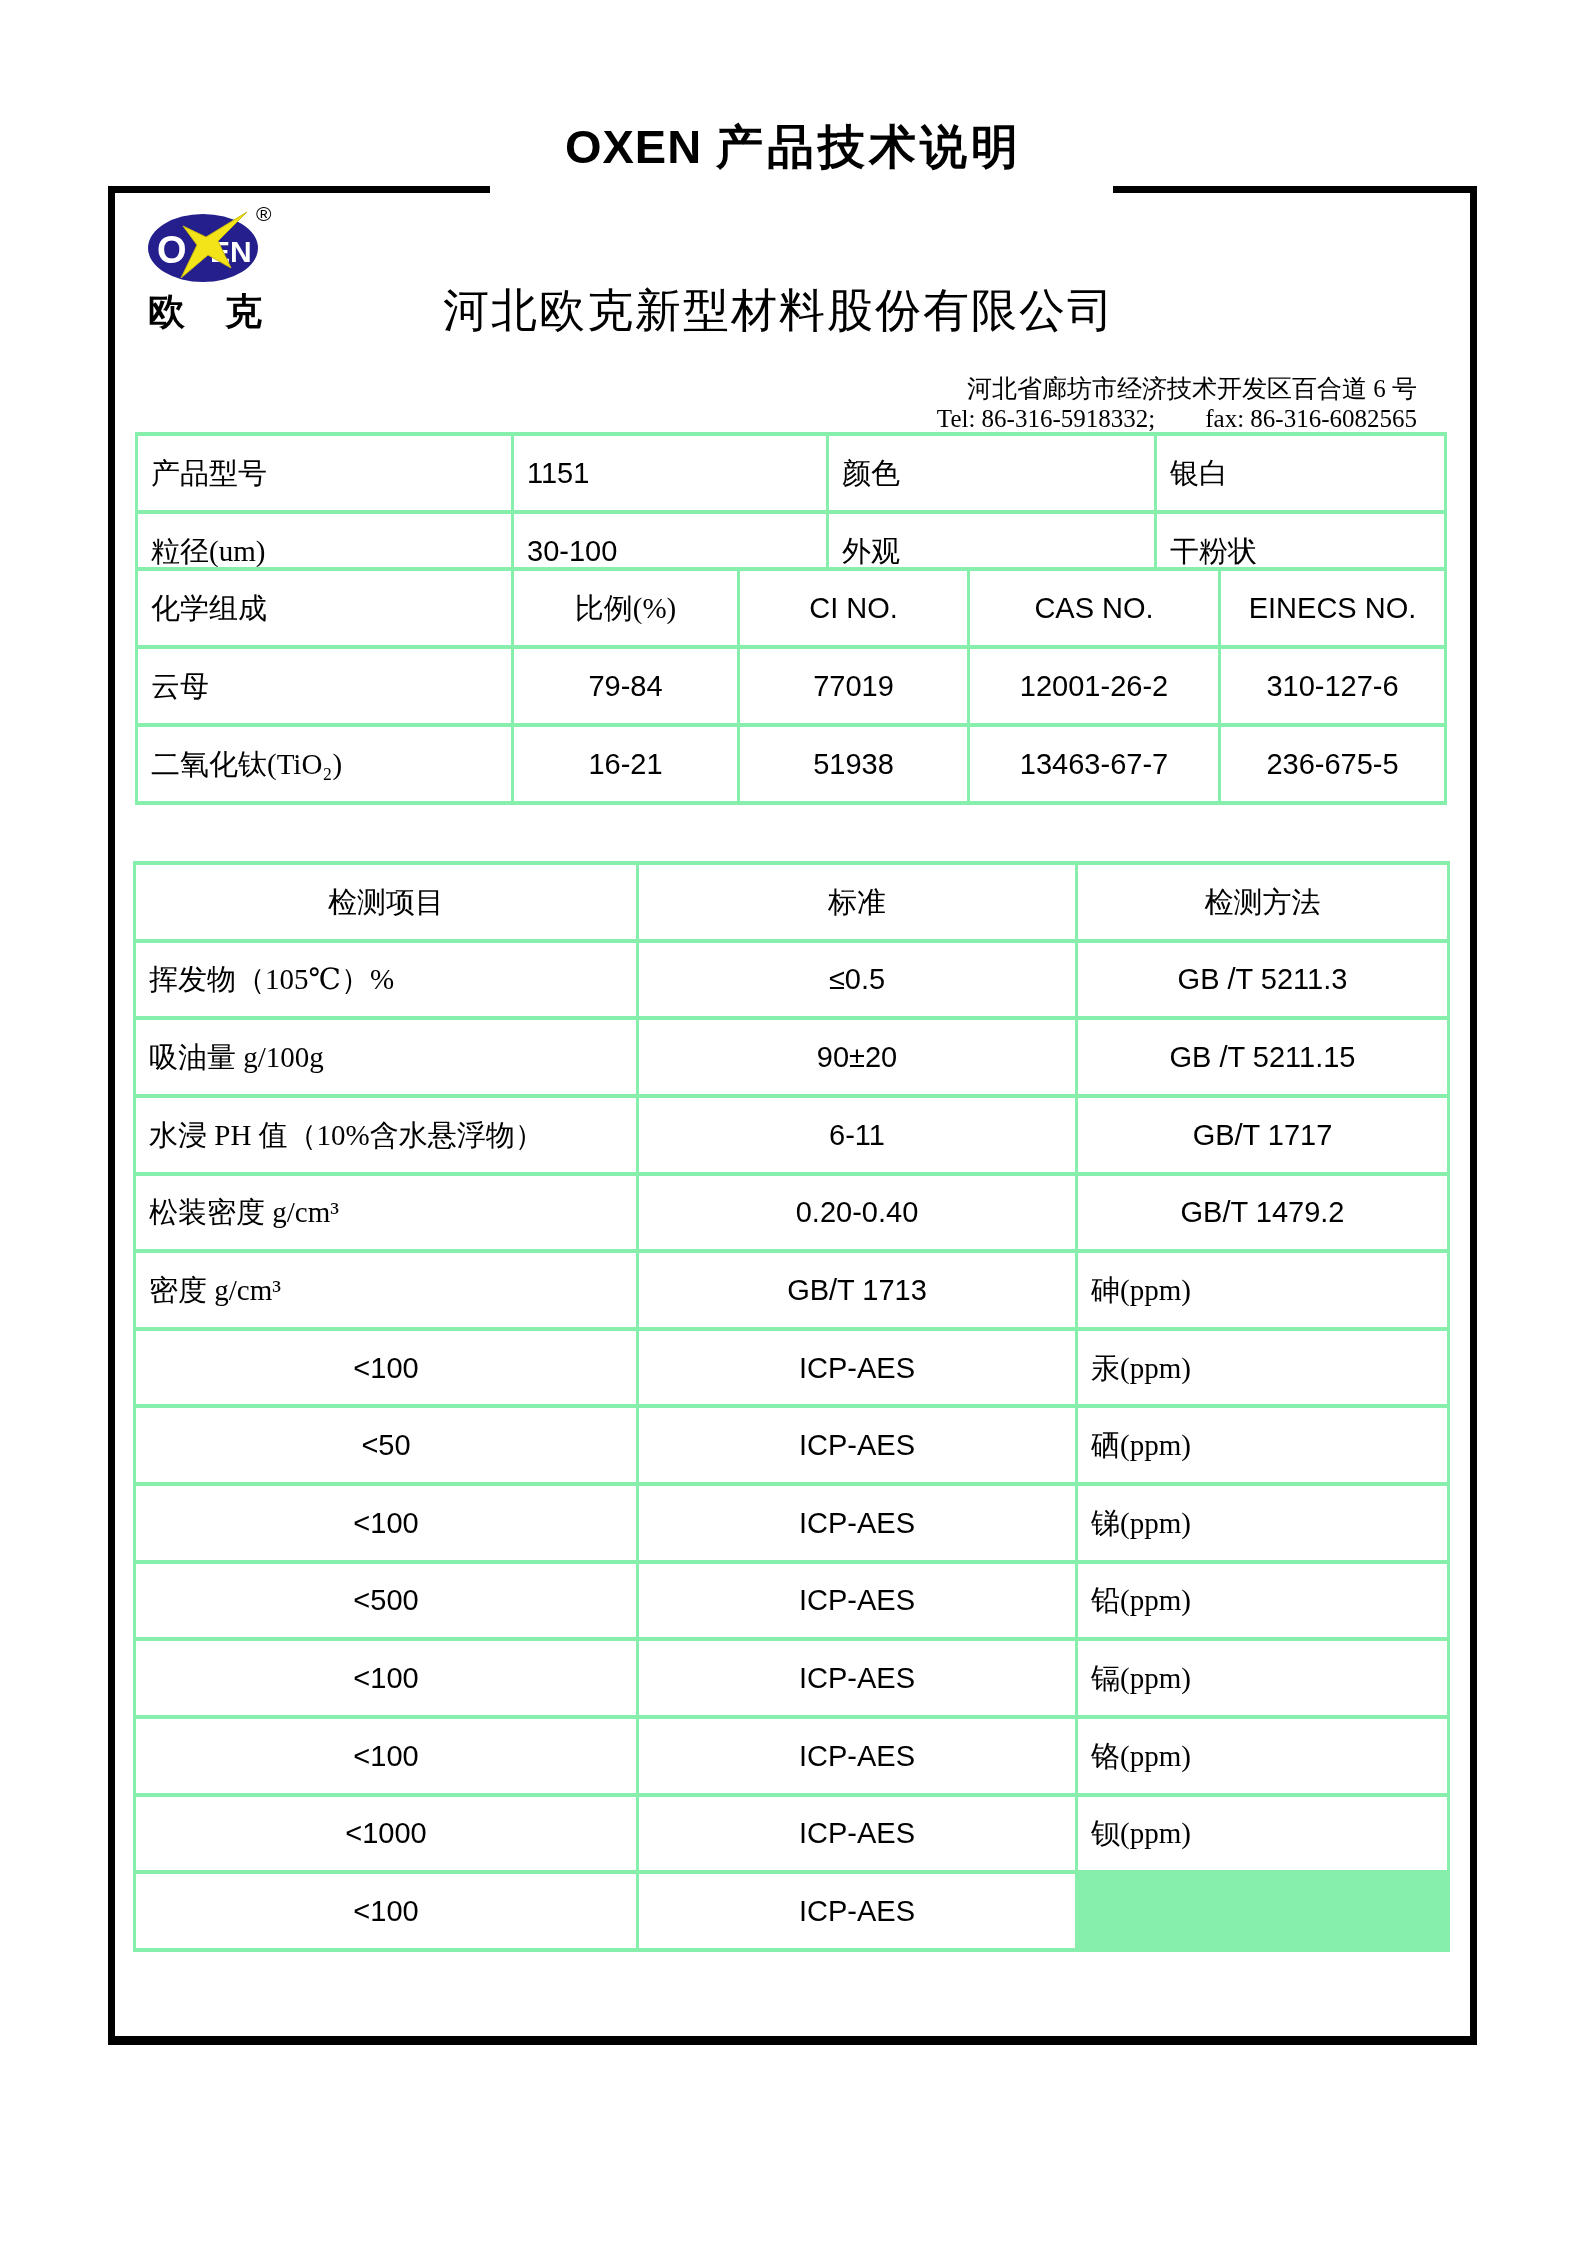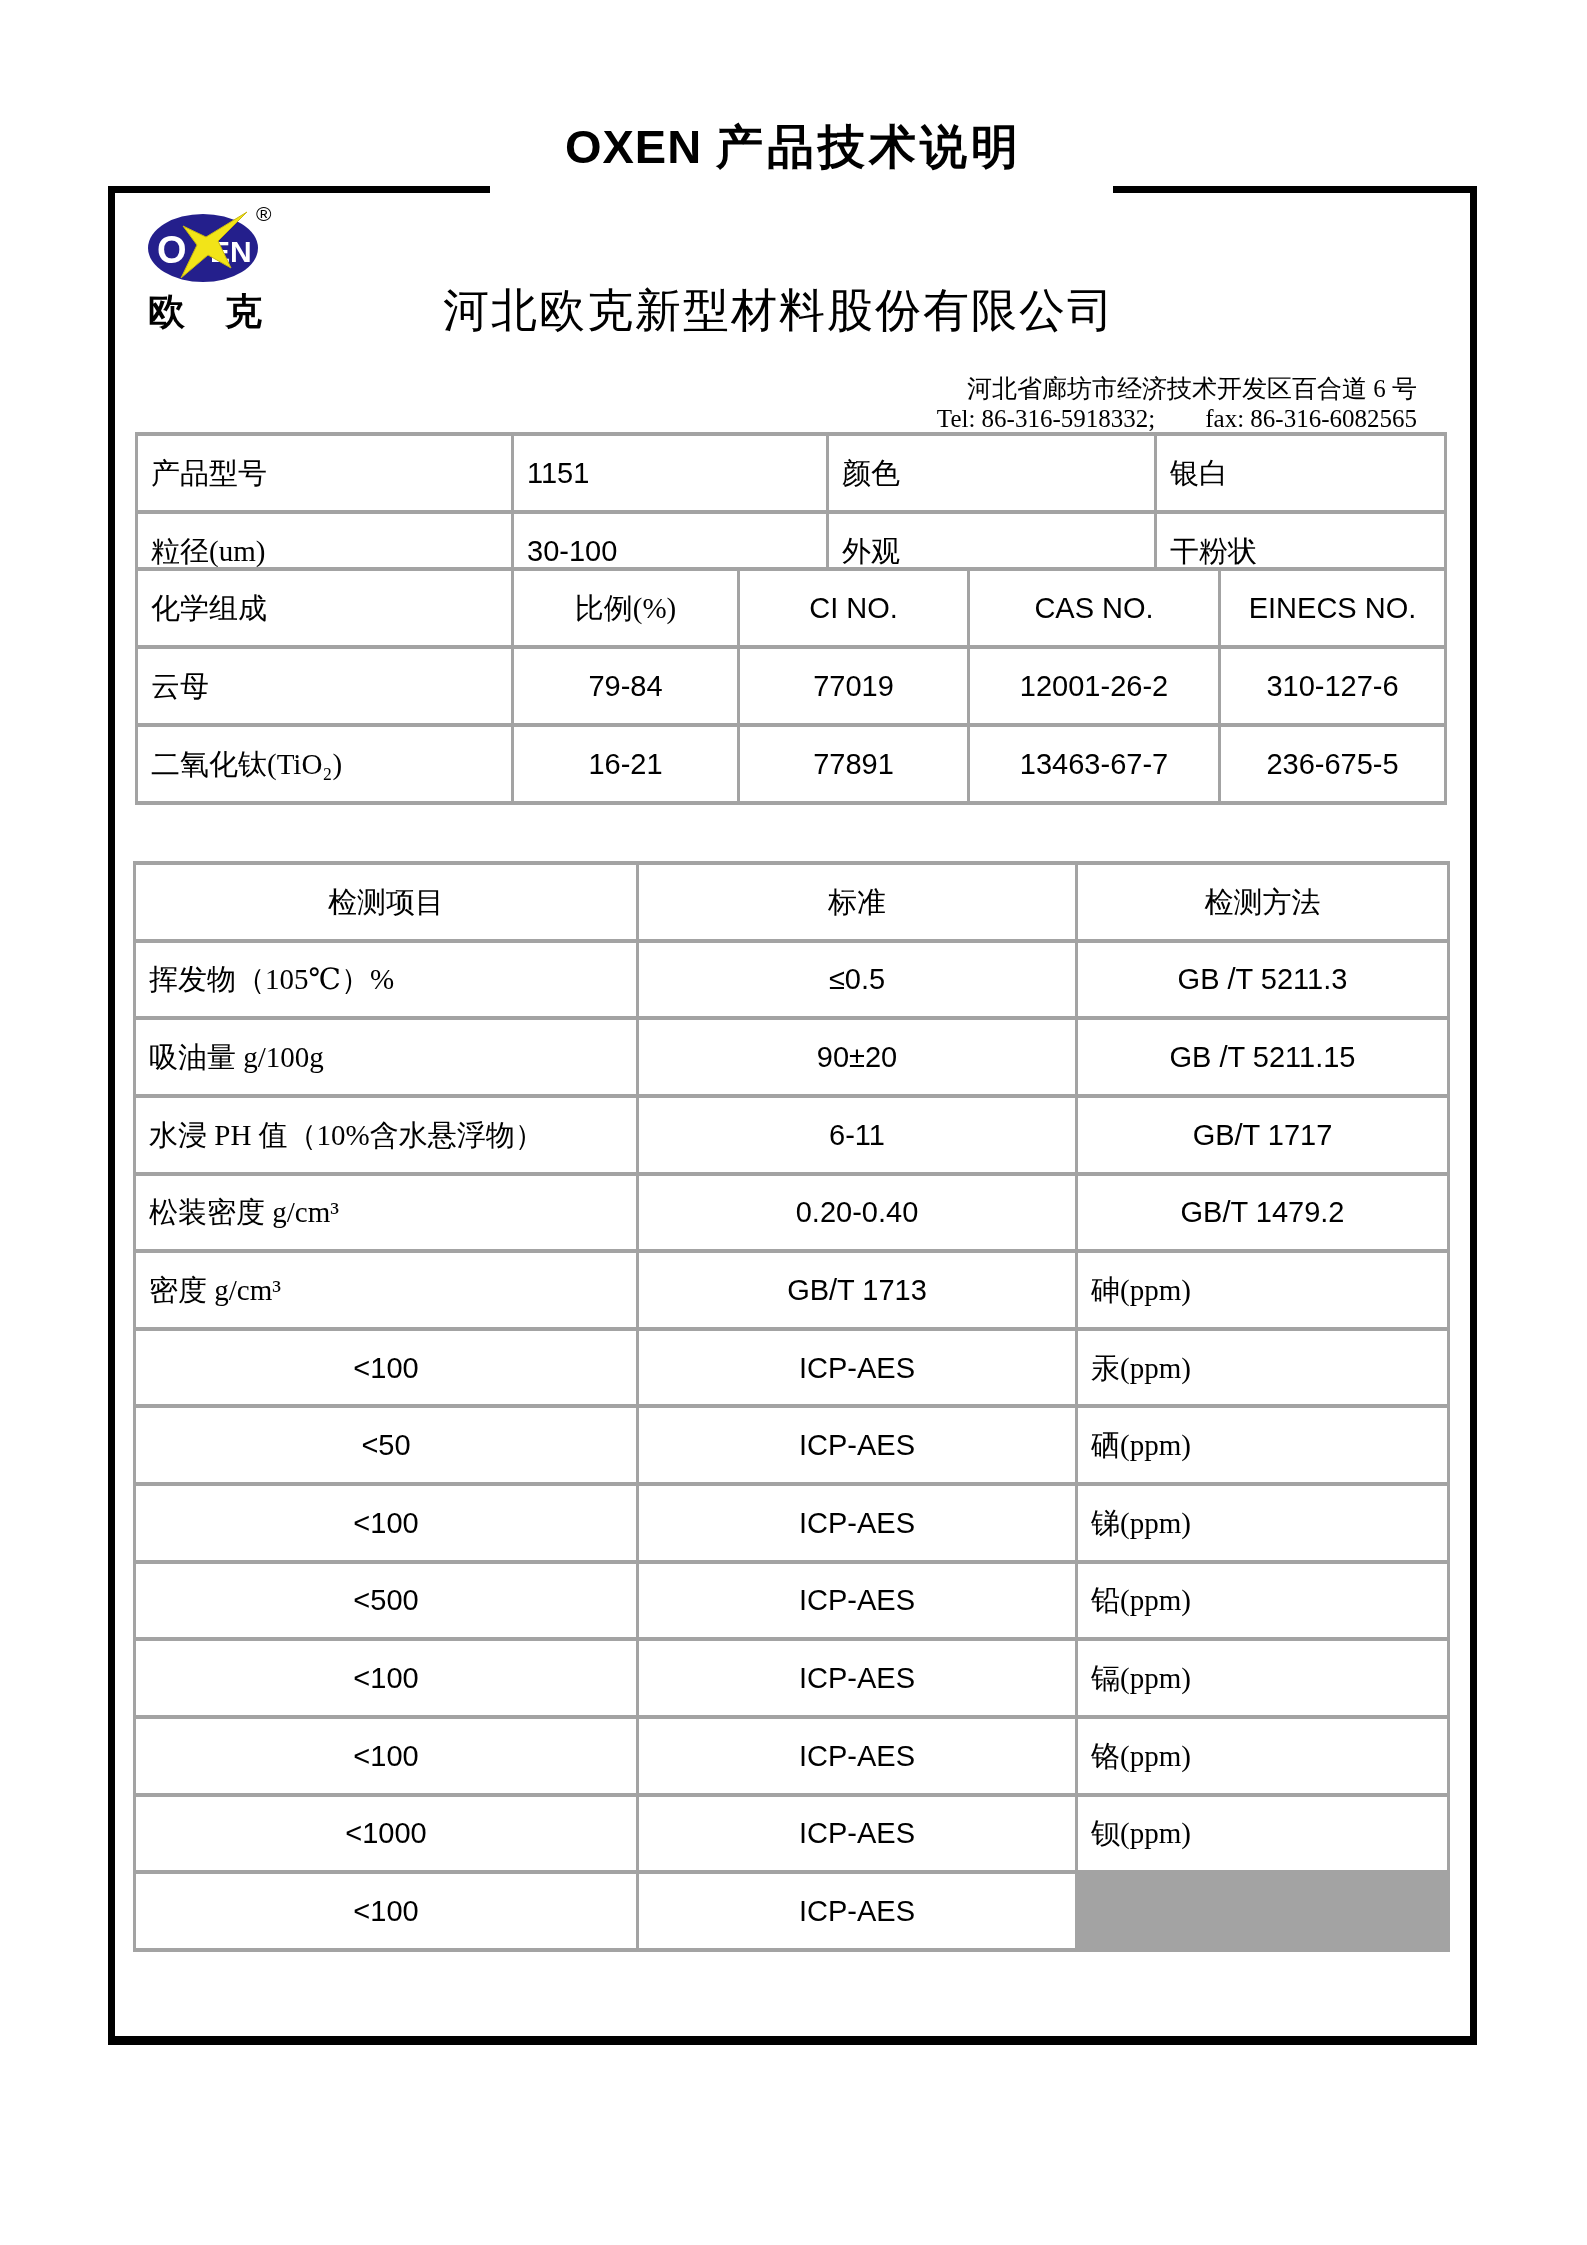--- a/index.html
+++ b/index.html
@@ -24,21 +24,21 @@
   .reg{position:absolute;left:141px;top:9px;font-size:21px;font-family:"Liberation Sans","DejaVu Sans",sans-serif;}
   .logo-cn{position:absolute;left:33px;top:99px;width:114px;display:flex;justify-content:space-between;
            font-weight:bold;font-size:37px;line-height:40px;font-family:"Liberation Sans","DejaVu Sans",sans-serif;}
 
   
   .company{position:absolute;left:328px;top:93px;font-size:46px;line-height:50px;letter-spacing:2px;white-space:nowrap;}
   .address{position:absolute;right:53px;top:181px;font-size:25px;line-height:29px;white-space:nowrap;}
   .telfax{position:absolute;right:53px;top:211px;font-size:25px;line-height:29px;white-space:nowrap;display:inline-flex;gap:50px;justify-content:center;}
 
   
-  .grid{position:absolute;display:grid;background:#a3a3a3;row-gap:4px;column-gap:3px;padding:4px 3px;box-sizing:border-box;}
+  .grid{position:absolute;display:grid;background:#86efac;row-gap:4px;column-gap:3px;padding:4px 3px;box-sizing:border-box;}
   .grid .c{background:#fff;display:flex;align-items:center;font-size:29px;line-height:34px;overflow:hidden;}
   .grid .left{justify-content:flex-start;padding-left:13px;}
   .grid .center{justify-content:center;text-align:center;}
   .cnf{font-family:"Liberation Serif","DejaVu Serif",serif;}
   .numf{font-family:"Liberation Sans","DejaVu Sans",sans-serif;}
 
   .t1a{left:20px;top:239px;width:1312px;grid-template-columns:373px 312px 325px 1fr;grid-auto-rows:74px;}
   .t1b{left:20px;top:374px;width:1312px;grid-template-columns:373px 223px 227px 248px 1fr;grid-auto-rows:74px;}
   .t2 {left:18px;top:668px;width:1317px;grid-template-columns:500px 436px 1fr;grid-auto-rows:73.64px;}
 </style>
@@ -93,21 +93,21 @@
       <div class="c center numf">EINECS NO.</div>
 
       <div class="c left cnf">云母</div>
       <div class="c center numf">79-84</div>
       <div class="c center numf">77019</div>
       <div class="c center numf">12001-26-2</div>
       <div class="c center numf">310-127-6</div>
 
       <div class="c left cnf">二氧化钛(TiO₂)</div>
       <div class="c center numf">16-21</div>
-      <div class="c center numf">77891</div>
+      <div class="c center numf">51938</div>
       <div class="c center numf">13463-67-7</div>
       <div class="c center numf">236-675-5</div>
     </div>
 
     <div class="grid t2">
       <div class="c center cnf">检测项目</div>
       <div class="c center cnf">标准</div>
       <div class="c center cnf">检测方法</div>
 
       <div class="c left cnf">挥发物（105℃）%</div>

